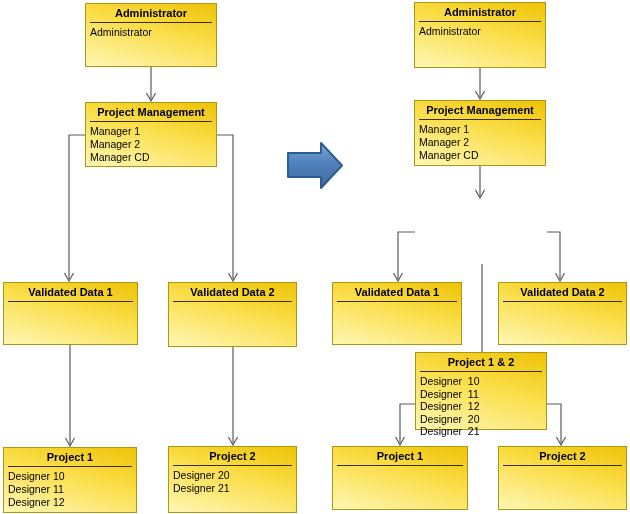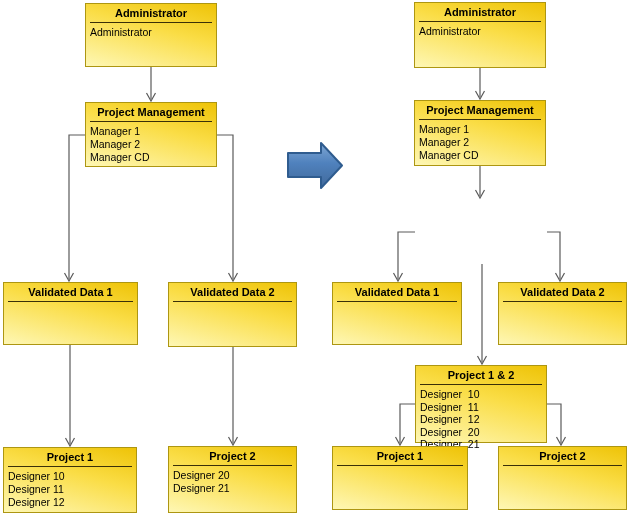--- a/index.html
+++ b/index.html
@@ -156,21 +156,21 @@
     <div class="node-rule"></div>
     <div class="node-items"></div>
   </div>
 
   <div class="node" style="left:498px;top:282px;width:129px;height:63px">
     <div class="node-title">Validated Data 2</div>
     <div class="node-rule"></div>
     <div class="node-items"></div>
   </div>
 
-  <div class="node tight" style="left:415px;top:365px;width:132px;height:78px">
+  <div class="node tight" style="left:415px;top:352px;width:132px;height:78px">
     <div class="node-title">Project 1 &amp; 2</div>
     <div class="node-rule"></div>
     <div class="node-items">
       <div class="node-item">Designer  10</div>
       <div class="node-item">Designer  11</div>
       <div class="node-item">Designer  12</div>
       <div class="node-item">Designer  20</div>
       <div class="node-item">Designer  21</div>
     </div>
   </div>

